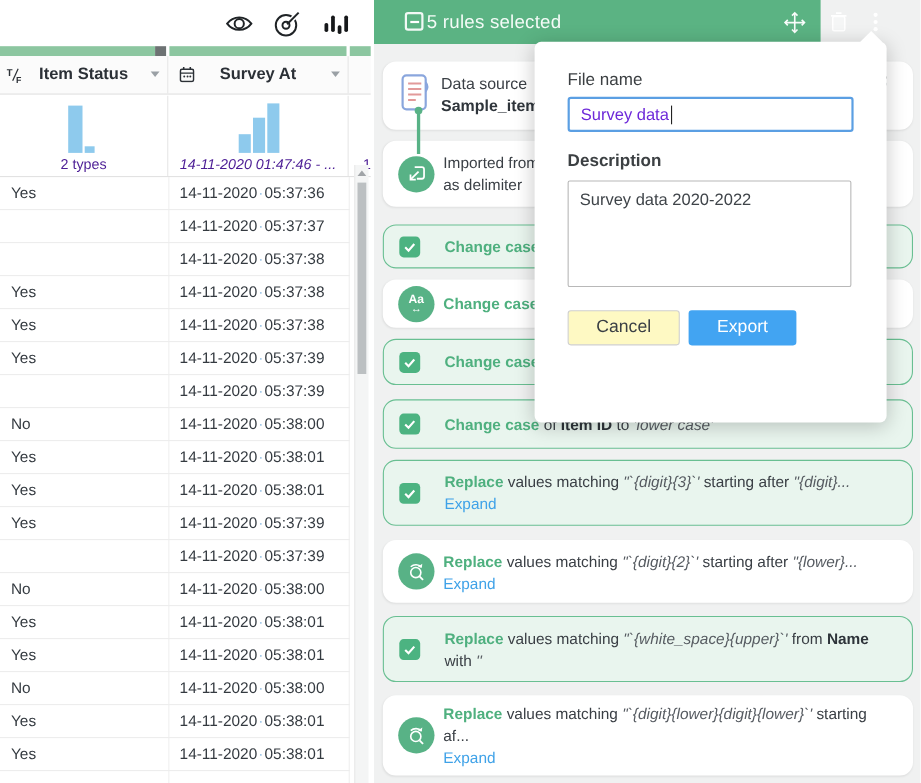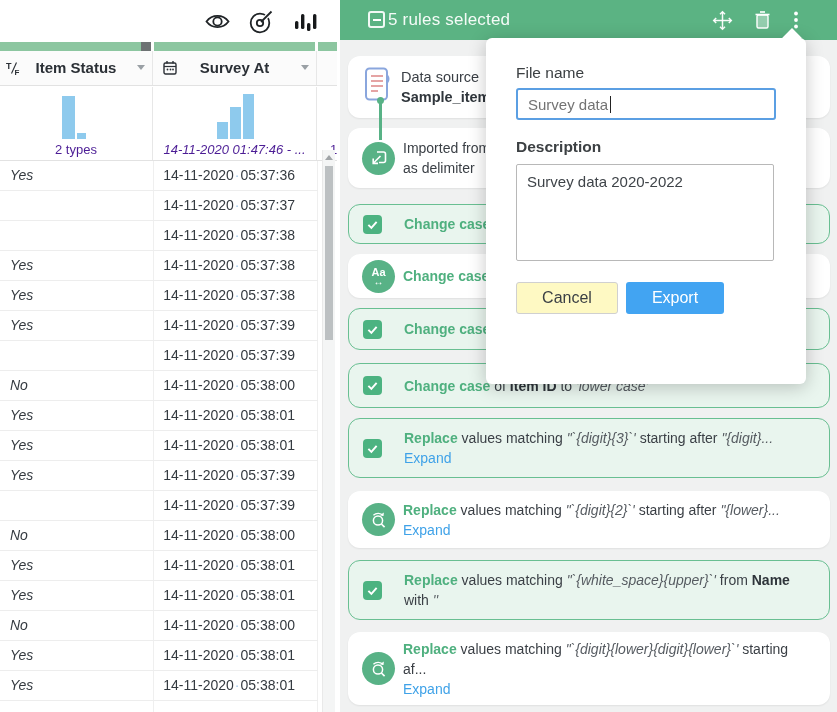--- a/index.html
+++ b/index.html
@@ -23,32 +23,32 @@
   .typeicon { position:absolute; left:6px; top:9px; }
 
   #hist { position:absolute; left:0; top:87px; width:337px; height:74px; border-bottom:1px solid #e2e2e2; }
   .histcol { position:absolute; top:0; height:73px; border-right:1px solid #e7e7e7; overflow:hidden; }
   .bars { position:absolute; bottom:21px; left:0; right:0; height:48px; }
   .bar { position:absolute; bottom:0; background:#8ecaed; }
   .histlabel { position:absolute; bottom:3px; left:0; right:0; text-align:center; font-size:13px; color:#4c1d95; white-space:nowrap; }
 
   #rows { position:absolute; left:0; top:161px; width:337px; bottom:0; overflow:hidden; }
   .trow { position:relative; width:318px; height:30px; border-bottom:1px solid #ededed; font-size:14px; color:#343a40; }
-  .c1 { position:absolute; left:10px; top:6px;font-style:italic; }
+  .c1 { position:absolute; left:10px; top:6px; }
   .c2 { position:absolute; left:153px; top:6px; width:142px; text-align:right; white-space:nowrap; }
   .wsdot { color:#9fc6e8; padding:0 1px; }
   .coldiv { position:absolute; top:0; bottom:0; width:1px; background:#efefef; }
 
   #vscroll { position:absolute; left:322px; top:150px; width:13px; bottom:0; background:#f4f5f5; border-left:1px solid #e9e9e9; }
   #vscroll .varrow { position:absolute; top:5px; left:2px; width:0; height:0; border-left:4px solid transparent; border-right:4px solid transparent; border-bottom:5px solid #a0a4a7; cursor:pointer; }
   #vthumb { position:absolute; left:2px; top:16px; width:8px; height:174px; background:#bcc0c2; cursor:pointer; }
 
   
   #rpanel { position:absolute; left:340px; top:0; width:497px; height:712px; background:#f0f1f1; overflow:hidden; }
-  #rheader { position:absolute; left:0; top:0; width:497px; height:40px; background:#5bb383; }
+  #rheader { position:absolute; left:0; top:0; width:406px; height:40px; background:#5bb383; }
   #hcheck { position:absolute; left:28px; top:11px; width:17px; height:17px; border:2px solid rgba(255,255,255,.92); border-radius:3px; cursor:pointer; }
   #hcheck::after { content:""; position:absolute; left:2.5px; top:5.5px; width:8px; height:2px; background:#fff; }
   #htitle { position:absolute; left:48px; top:10px; font-size:17px; color:#f4fbf7; letter-spacing:.2px; }
   .hicon { position:absolute; top:8px; cursor:pointer; }
 
   #cards { position:absolute; left:8px; top:40px; width:482px; padding-top:16px; }
   .card { position:relative; background:#fff; border-radius:12px; box-shadow:0 1px 2px rgba(0,0,0,.07); display:flex; align-items:center; padding:10px 14px; }
   .card.sel { background:#e9f5ee; border:1px solid #69bf92; box-shadow:none; }
   .txt { margin-left:22px; font-size:14px; line-height:20px; color:#3a3f45; width:402px; }
   .txt.icn { margin-left:8px; }
@@ -64,21 +64,21 @@
   .circ .lr { font-size:10px; line-height:9px; }
   #connector { position:absolute; left:31px; top:62px; width:3px; height:38px; background:#58b286; z-index:2; }
   #connector::before { content:""; position:absolute; left:-2px; top:-5px; width:7px; height:7px; border-radius:50%; background:#58b286; }
   .carddots { position:absolute; right:24px; top:13px; width:3px; height:3px; background:#55595e; border-radius:1px; box-shadow:0 6px 0 #9aa0a5; }
 
   
   #dialog { position:absolute; left:486px; top:38px; width:320px; height:346px; background:#fff; border-radius:6px; box-shadow:0 3px 18px rgba(0,0,0,.22); z-index:50; }
   #dnotch { position:absolute; top:-7px; left:299px; width:14px; height:14px; background:#fff; transform:rotate(45deg); }
   .dlabel { position:absolute; left:30px; font-size:15.5px; color:#3c4043; }
   #fnamewrap { position:absolute; left:30px; top:50px; width:260px; height:32px; border:2px solid #5b9fe3; border-radius:3px; background:#fff; }
-  #fnamewrap input { position:absolute; left:0; top:0; width:100%; height:100%; border:none; outline:none; padding:0 10px; font-size:15px; color:#737373; font-family:"Liberation Sans", sans-serif; background:transparent; }
+  #fnamewrap input { position:absolute; left:0; top:0; width:100%; height:100%; border:none; outline:none; padding:0 10px; font-size:15px; color:#6d28d9; font-family:"Liberation Sans", sans-serif; background:transparent; }
   #fcaret { position:absolute; left:92px; top:6px; width:1px; height:17px; background:#222; }
   #desc { position:absolute; left:30px; top:126px; width:258px; height:97px; border:1px solid #b8b8b8; border-radius:2px; resize:none; overflow:hidden; padding:8px 10px; font-size:15px; color:#3f4449; font-family:"Liberation Sans", sans-serif; outline:none; }
   .dbtn { position:absolute; top:244px; height:32px; border-radius:3px; font-size:16px; font-family:"Liberation Sans", sans-serif; cursor:pointer; }
   #cancelbtn { left:30px; width:102px; background:#fef9c3; border:1px solid #d0d0d0; color:#3a3f44; }
   #exportbtn { left:140px; width:98px; background:#42a4f2; border:none; color:#fff; }
 </style>
 </head>
 <body>
 
 <div id="app">

